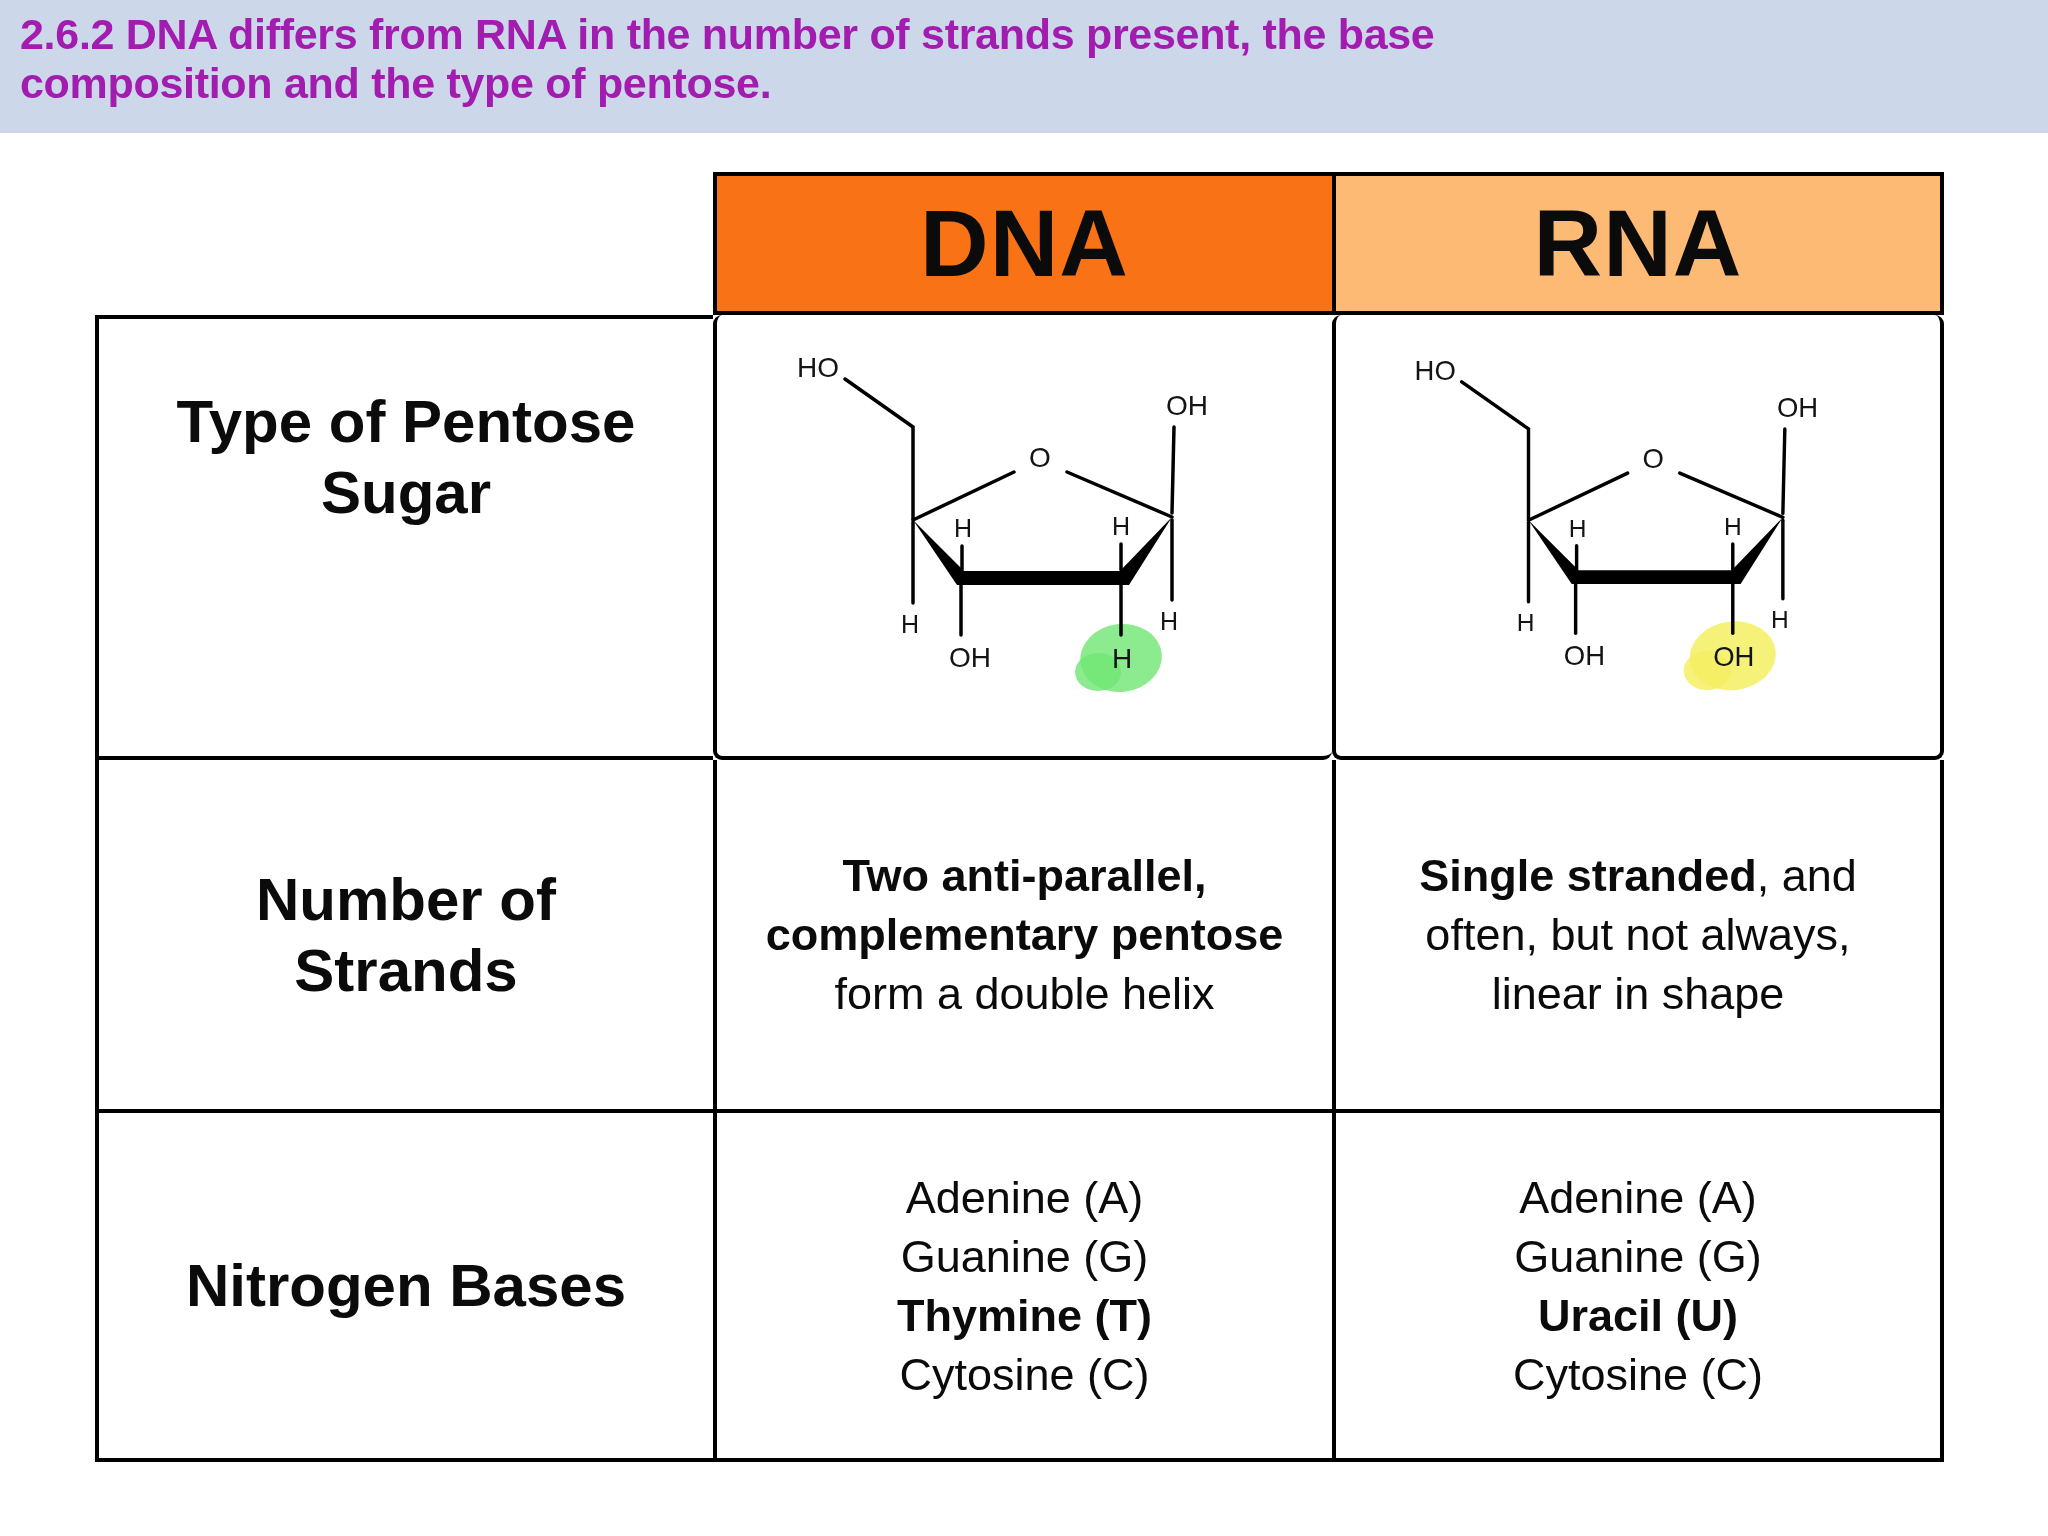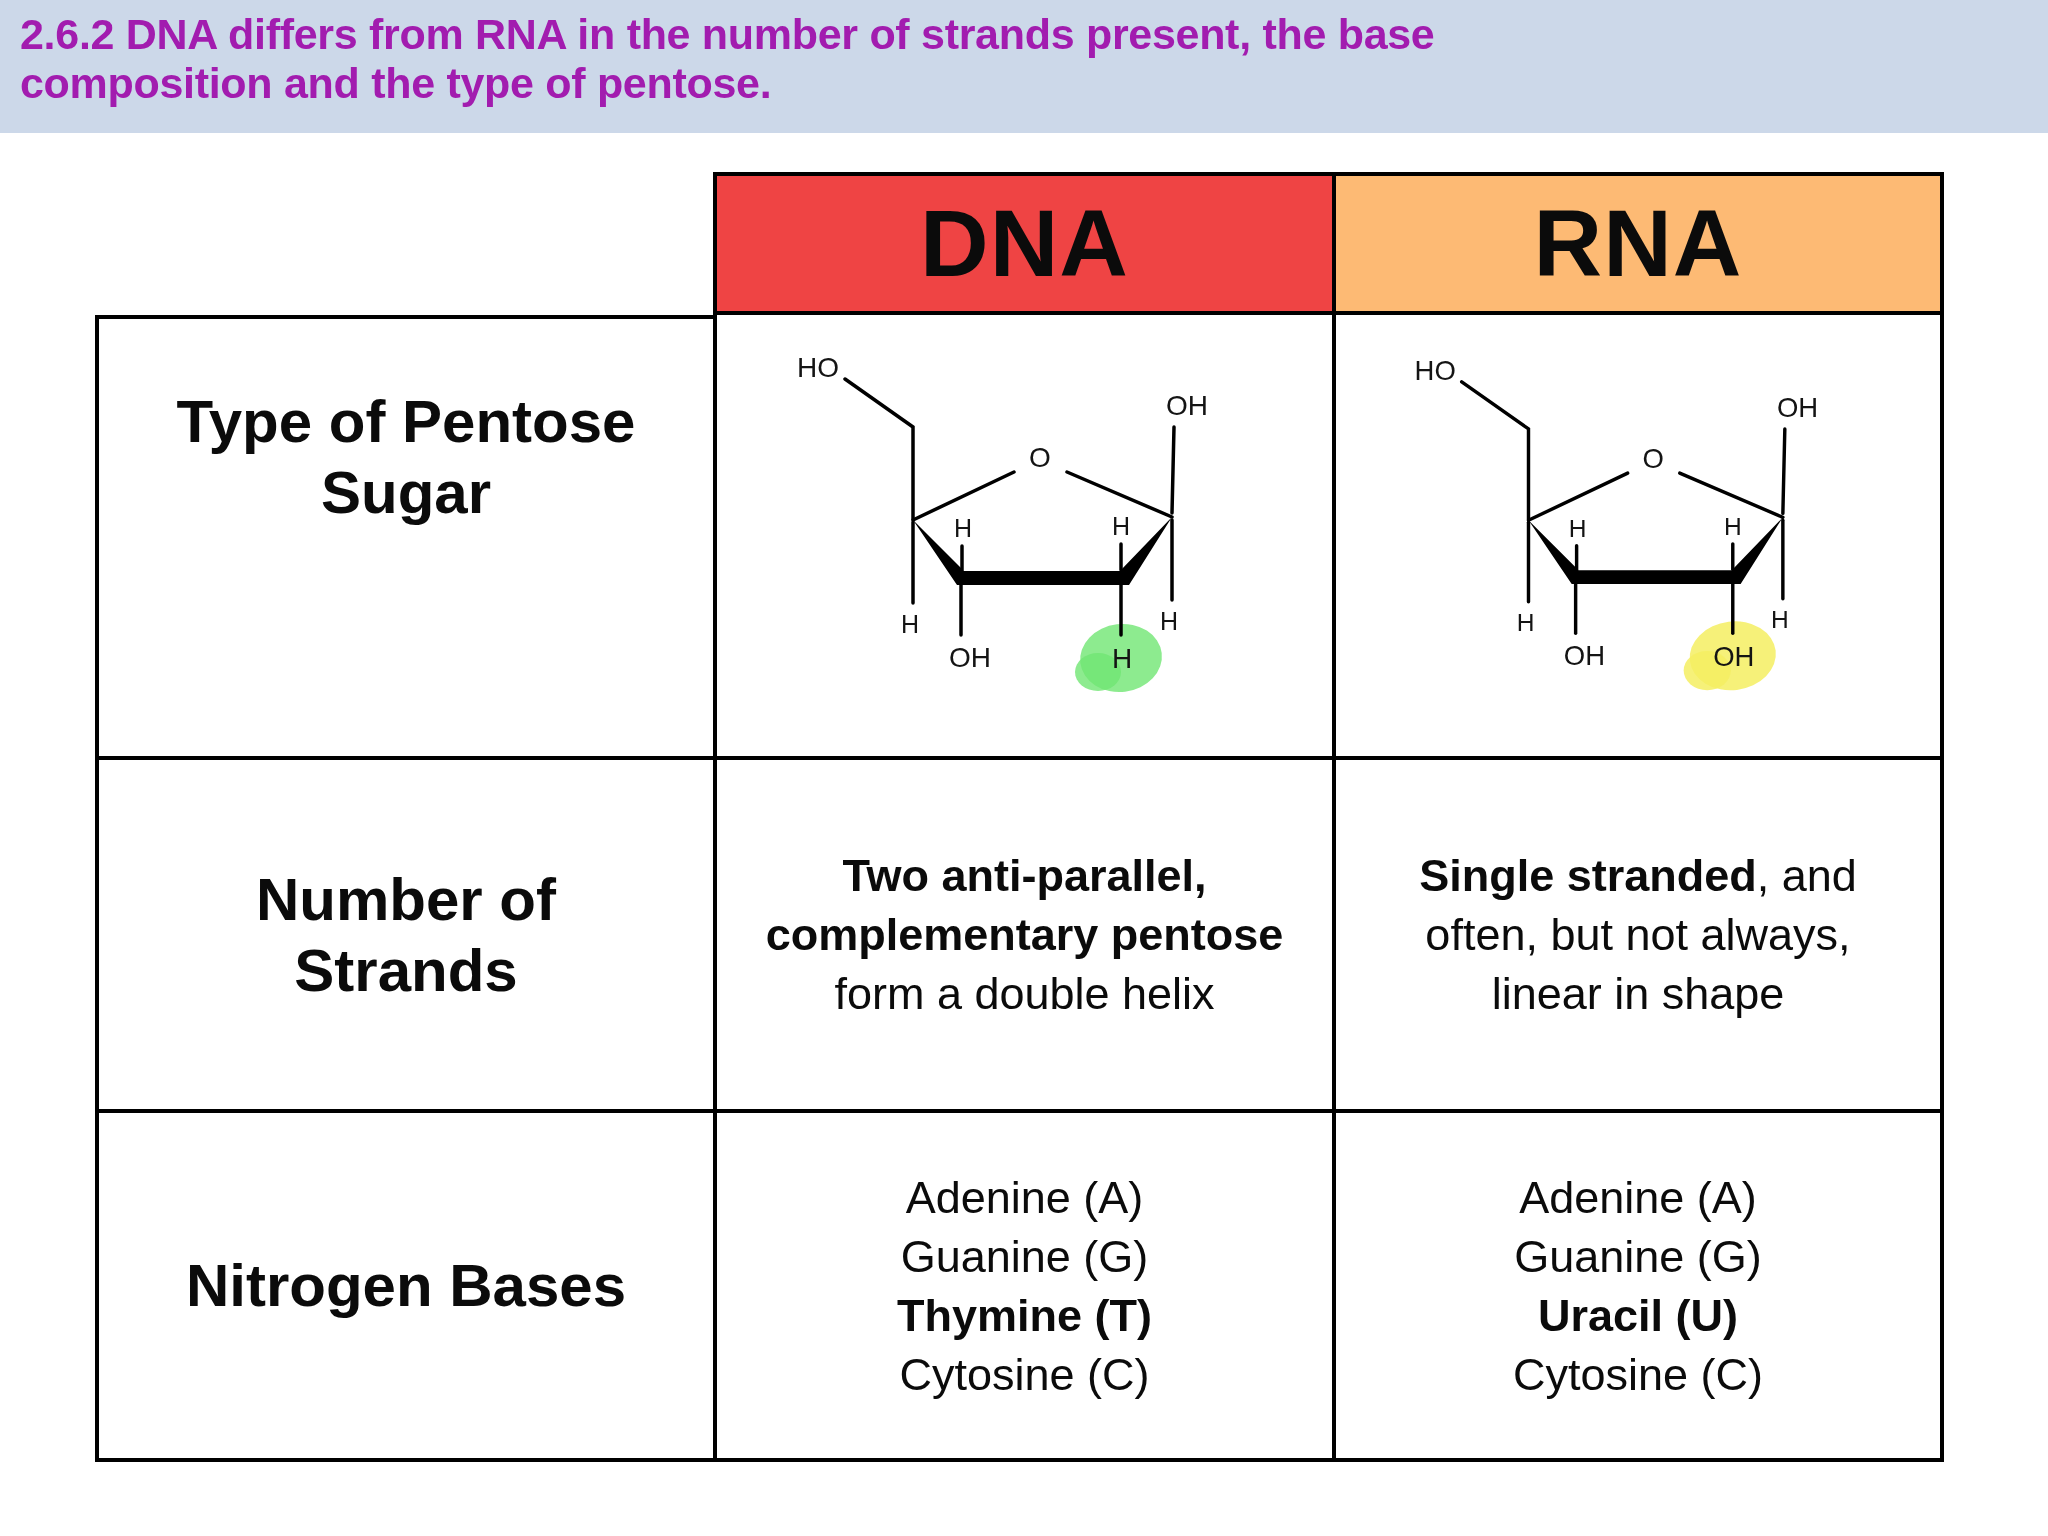--- a/index.html
+++ b/index.html
@@ -28,40 +28,40 @@
   .hdr{border-top:4px solid #000;display:flex;align-items:center;justify-content:center;}
   .lab-top{border-top:4px solid #000;}
   .corner{border:none;background:transparent;}
   .hdr-text{font-size:95px;font-weight:700;letter-spacing:1px;}
   .label-cell{display:flex;flex-direction:column;align-items:center;justify-content:center;text-align:center;}
   .label-cell .lbl{display:block;font-size:60px;font-weight:700;line-height:71px;}
   .pad-top{justify-content:flex-start;padding-top:67px;}
   .body-cell{display:flex;flex-direction:column;align-items:center;justify-content:center;text-align:center;}
   .tline{display:block;font-size:45px;line-height:59px;}
   .b{font-weight:700;}
-  .struct-cell{display:flex;align-items:flex-start;justify-content:flex-start;}
+  .struct-cell{display:flex;align-items:flex-start;justify-content:flex-start;border-radius:9px;}
   .struct-cell svg{width:100%;height:100%;display:block;}
   svg text{font-family:"Liberation Sans", sans-serif;fill:#141414;}
   .chem-lg{font-size:28px;}
   .chem-sm{font-size:25px;}
 </style>
 </head>
 <body>
 
 <div class="page">
 
   <header class="title-band" style="background-color: rgb(204, 216, 233);">
     <div class="title-line">2.6.2 DNA differs from RNA in the number of strands present, the base</div>
     <div class="title-line">composition and the type of pentose.</div>
   </header>
 
   <div class="grid">
 
     <div class="cell corner"></div>
-    <div class="cell dnacol hdr" style="background-color: #ef4444;">
+    <div class="cell dnacol hdr" style="background-color: #f97316;">
       <span class="hdr-text">DNA</span>
     </div>
     <div class="cell rnacol hdr" style="background-color: #fdba74;">
       <span class="hdr-text">RNA</span>
     </div>
 
     <div class="cell lab lab-top label-cell pad-top">
       <span class="lbl">Type of Pentose</span>
       <span class="lbl">Sugar</span>
     </div>

